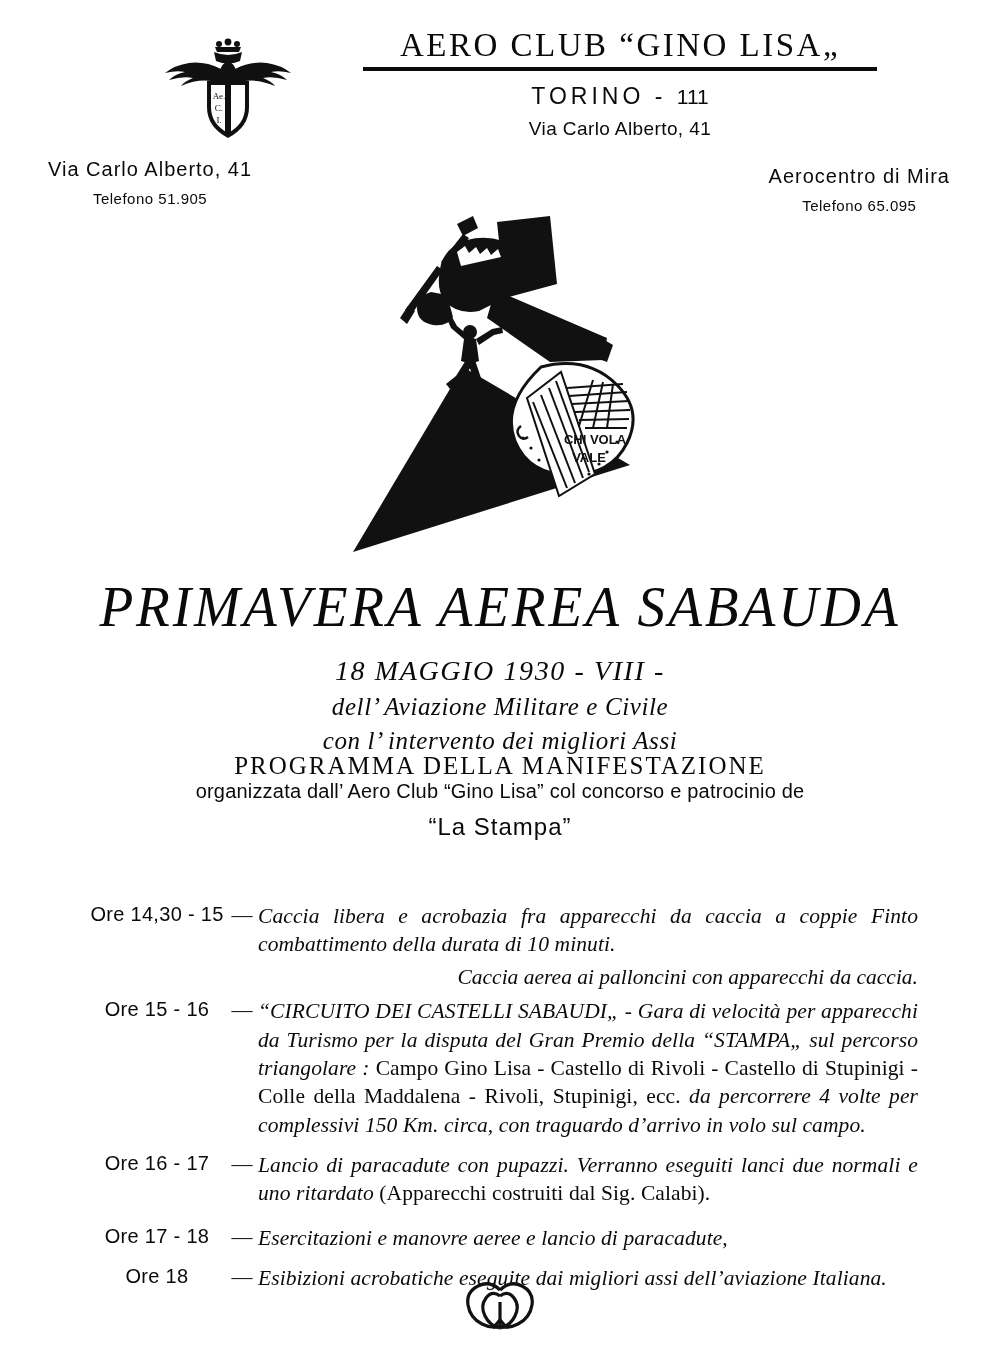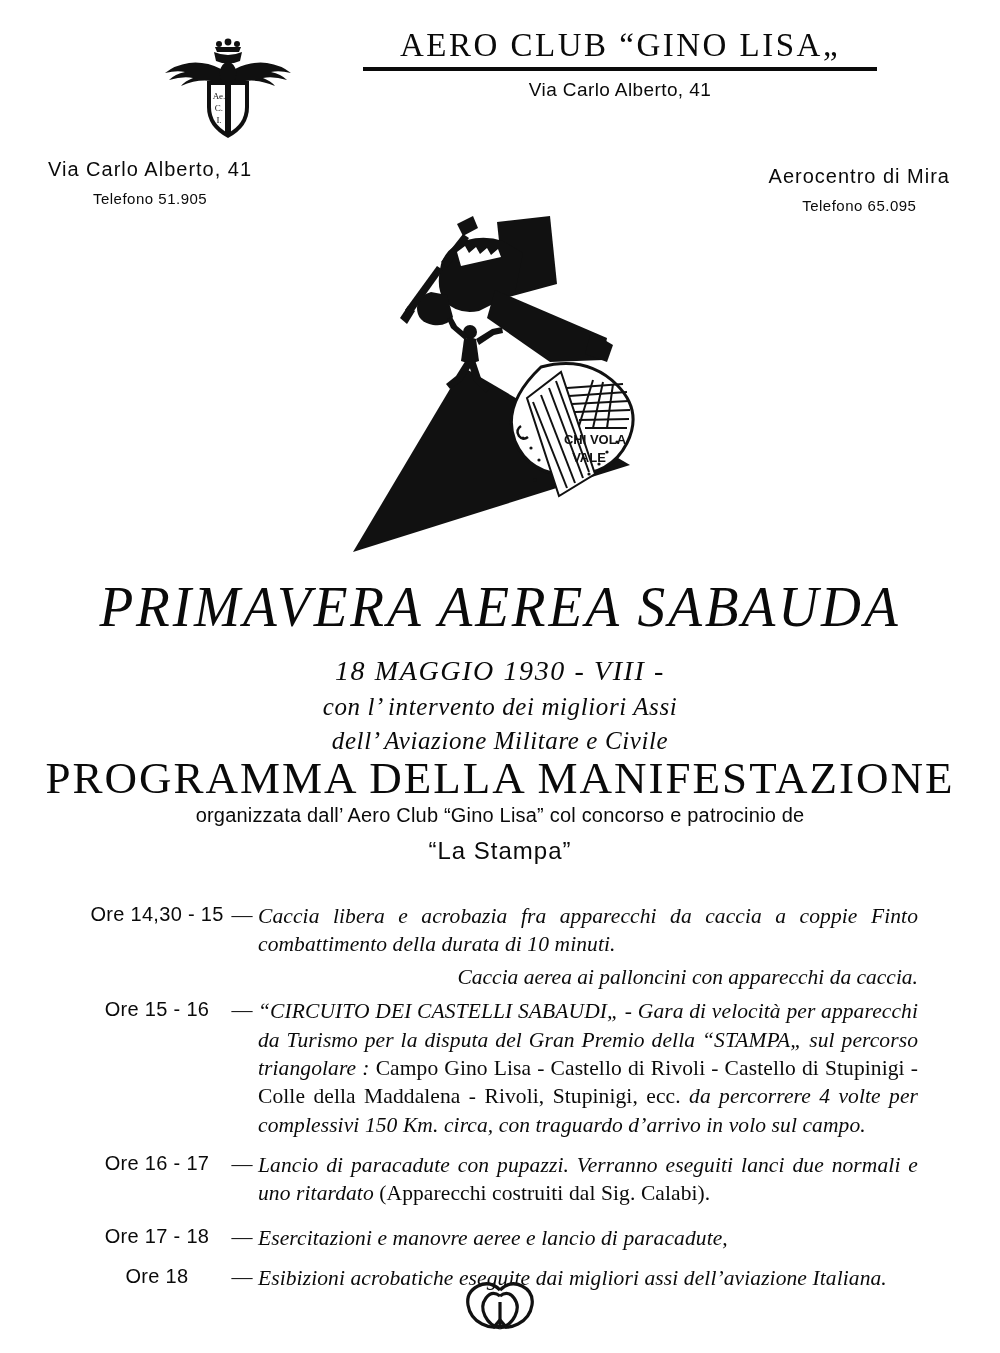--- a/index.html
+++ b/index.html
@@ -138,21 +138,21 @@
   
   .prog-block {
     position: absolute;
     left: 0;
     top: 752px;
     width: 1000px;
     text-align: center;
   }
   .prog-title {
     font-family: "Liberation Serif", serif;
-    font-size: 45px;
+    font-size: 25px;
     letter-spacing: 2px;
     white-space: nowrap;
   }
   .prog-org {
     font-family: "Liberation Sans", sans-serif;
     font-size: 20px;
     letter-spacing: 0.2px;
     margin-top: 0;
     white-space: nowrap;
   }
@@ -253,20 +253,21 @@
       <rect x="62" y="52" width="6" height="48" fill="#101010"></rect>
       <text x="56" y="66" font-family="Liberation Serif, serif" font-size="9" fill="#101010" text-anchor="middle">Ae.</text>
       <text x="56" y="78" font-family="Liberation Serif, serif" font-size="9" fill="#101010" text-anchor="middle">C.</text>
       <text x="56" y="90" font-family="Liberation Serif, serif" font-size="9" fill="#101010" text-anchor="middle">I.</text>
     </svg>
   </div>
 
   <div class="header-titles">
     <div class="club-name">AERO CLUB “GINO LISA„</div>
     <div class="header-rule"></div>
+    <div class="city-line"><span>TORINO - </span><span class="num">111</span></div>
     <div class="header-addr">Via Carlo Alberto, 41</div>
   </div>
 </div>
 
 <div class="addr-left">
   <div class="addr-line1">Via Carlo Alberto, 41</div>
   <div class="addr-line2">Telefono 51.905</div>
 </div>
 
 <div class="addr-right">
@@ -352,22 +353,22 @@
         <text x="250" y="232" font-family="Liberation Sans, sans-serif" font-size="13" font-weight="bold" fill="#111111" text-anchor="middle">CHI VOLA</text>
         <text x="244" y="250" font-family="Liberation Sans, sans-serif" font-size="13" font-weight="bold" fill="#111111" text-anchor="middle">VALE</text>
       </g>
     </g>
   </svg>
 </div>
 
 <div class="title-block">
   <div class="main-title">PRIMAVERA AEREA SABAUDA</div>
   <div class="date-line">18 MAGGIO 1930 - VIII  -</div>
+  <div class="sub-line">dell’ Aviazione  Militare  e  Civile</div>
   <div class="sub-line">con l’ intervento dei migliori Assi</div>
-  <div class="sub-line">dell’ Aviazione  Militare  e  Civile</div>
 </div>
 
 <div class="prog-block">
   <div class="prog-title">PROGRAMMA DELLA MANIFESTAZIONE</div>
   <div class="prog-org">organizzata dall’ Aero Club “Gino Lisa” col concorso e patrocinio de</div>
   <div class="prog-patron">“La Stampa”</div>
 </div>
 
 <div class="schedule">
 

